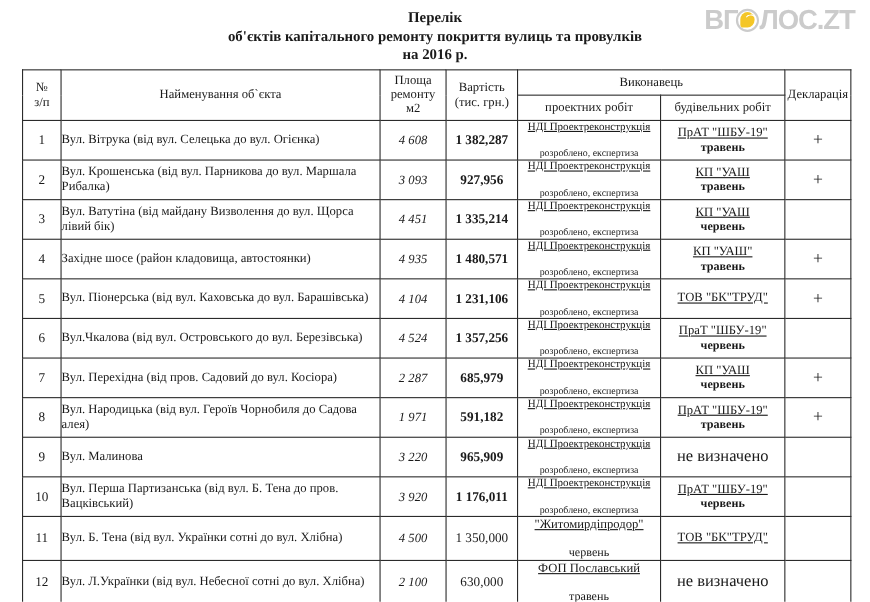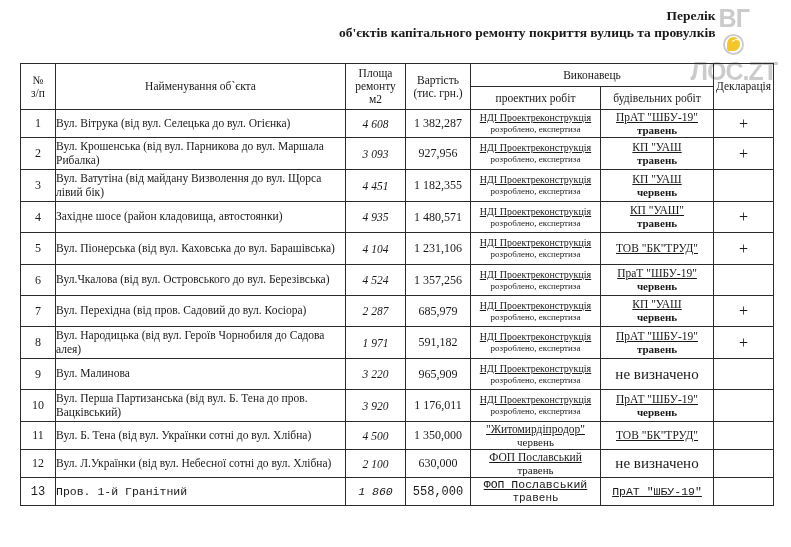--- a/index.html
+++ b/index.html
@@ -32,21 +32,20 @@
     right: 14px;
     display: flex;
     align-items: center;
     font-family: "Liberation Sans", "DejaVu Sans", sans-serif;
     font-size: 25px;
     font-weight: bold;
     letter-spacing: -1px;
     color: #c9c9c9;
     opacity: .95;
     user-select: none;
-    flex-direction: column;
   }
   .watermark .wm-text-a { color: #c9c9c9; }
   .watermark .wm-mark {
     display: inline-block;
     position: relative;
     width: 24px;
     height: 24px;
     margin: 0 -2px;
   }
   .watermark .wm-mark .disc {
@@ -70,21 +69,21 @@
     width: 9px; height: 9px;
     border: 1.6px solid #ffffff;
     border-left-color: transparent;
     border-bottom-color: transparent;
     border-radius: 50%;
     transform: rotate(-10deg);
   }
 
   
   .doc-title {
-    text-align: right;
+    text-align: center;
     font-weight: bold;
     font-size: 13.5px;
     line-height: 17px;
     padding-top: 7px;
     margin: 0 auto;
     width: 640px;
   }
   .doc-title .tl { display: block; white-space: nowrap; }
 
   
@@ -140,39 +139,40 @@
     padding: 2px 3px 2px 5px;
   }
   td.area-cell {
     text-align: center;
     font-size: 11.5px;
     font-style: italic;
   }
   td.cost-cell {
     text-align: center;
     font-size: 12px;
-    font-weight: normal;
+    font-weight: bold;
   }
   td.cost-cell.lightweight { font-weight: normal; margin-top: 44px; }
   td.exec-cell {
     text-align: center;
     padding: 2px 3px;
   }
   td.exec-cell .e-top {
     display: block;
     font-size: 10px;
     line-height: 12px;
     text-decoration: underline;
     white-space: nowrap;
   }
   td.exec-cell .e-bot {
     display: block;
     font-size: 9px;
     line-height: 11px;
     white-space: nowrap;
+    margin-top: 12px;
   }
   td.build-cell {
     text-align: center;
     padding: 2px 3px;
   }
   td.build-cell .b-top {
     display: block;
     font-size: 11.5px;
     line-height: 13px;
     text-decoration: underline;
@@ -206,20 +206,21 @@
       <span class="disc"></span>
       <span class="dot"></span>
       <span class="wave"></span>
     </span>
     <span class="wm-text-a">ЛОС.ZT</span>
   </div>
 
   <div class="doc-title">
     <span class="tl">Перелік</span>
     <span class="tl">об'єктів капітального ремонту покриття вулиць та провулків</span>
+    <span class="tl">на 2016 р.</span>
   </div>
 
   <div class="tbl-wrap">
     <table class="reg">
       <colgroup>
         <col class="c-num">
           <col class="c-name">
           <col class="c-area">
           <col class="c-cost">
         <col class="c-des">
@@ -278,21 +279,21 @@
             <td class="build-cell">
               <span class="b-top">КП "УАШ</span>
               <span class="b-bot">травень</span>
             </td>
             <td class="decl-cell">+</td>
           </tr>
           <tr style="height: 32px;">
             <td class="n-cell">3</td>
             <td class="name-cell">Вул. Ватутіна (від майдану Визволення до вул. Щорса лівий бік)</td>
             <td class="area-cell">4 451</td>
-            <td class="cost-cell">1 182,355</td>
+            <td class="cost-cell">1 335,214</td>
             <td class="exec-cell">
               <span class="e-top">НДІ Проектреконструкція</span>
               <span class="e-bot">розроблено, експертиза</span>
             </td>
             <td class="build-cell">
               <span class="b-top">КП "УАШ</span>
               <span class="b-bot">червень</span>
             </td>
             <td class="decl-cell"></td>
           </tr>

